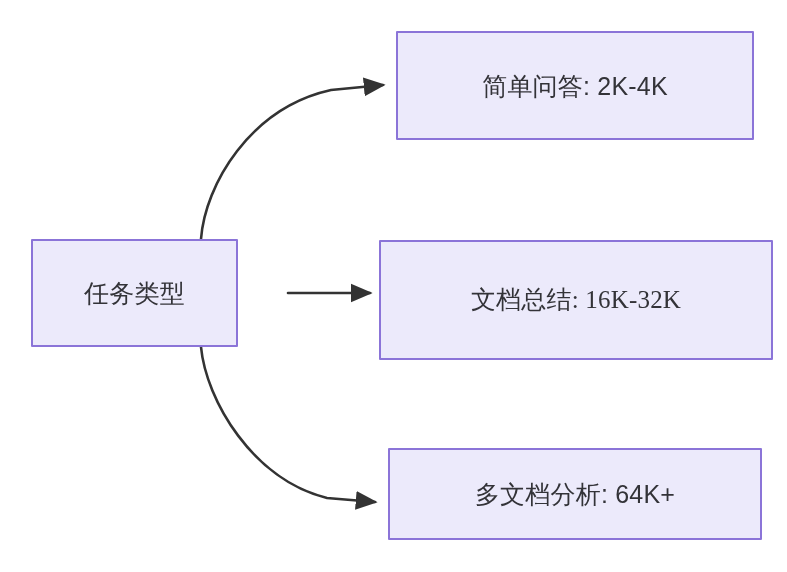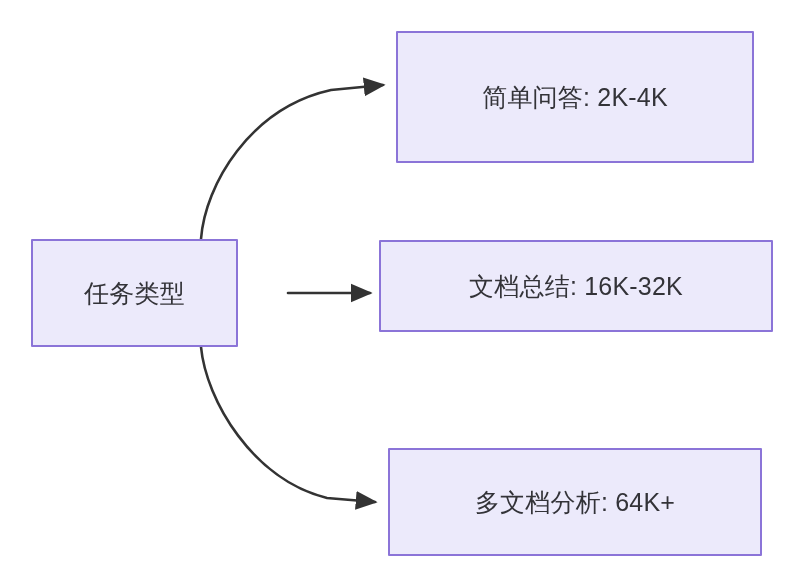--- a/index.html
+++ b/index.html
@@ -46,33 +46,34 @@
   #node-root {
     left: 31px;
     top: 239px;
     width: 207px;
     height: 108px;
   }
   #node-simple-qa {
     left: 396px;
     top: 31px;
     width: 358px;
-    height: 132px;
+    height: 109px;
   }
   #node-doc-summary {
     left: 379px;
     top: 240px;
     width: 394px;
-    height: 92px;
+    height: 120px;
+    font-family: Liberation Serif, serif;
   }
   #node-multi-doc {
     left: 388px;
     top: 448px;
     width: 374px;
-    height: 108px;
+    height: 92px;
   }
 </style>
 </head>
 <body>
 
 <div id="canvas">
 
   <svg id="edge-layer" viewBox="0 0 787 572" width="787" height="572" xmlns="http://www.w3.org/2000/svg">
     <defs>
       <marker id="arrowhead" markerWidth="9" markerHeight="9" refX="7.4" refY="4" orient="auto" markerUnits="strokeWidth">

